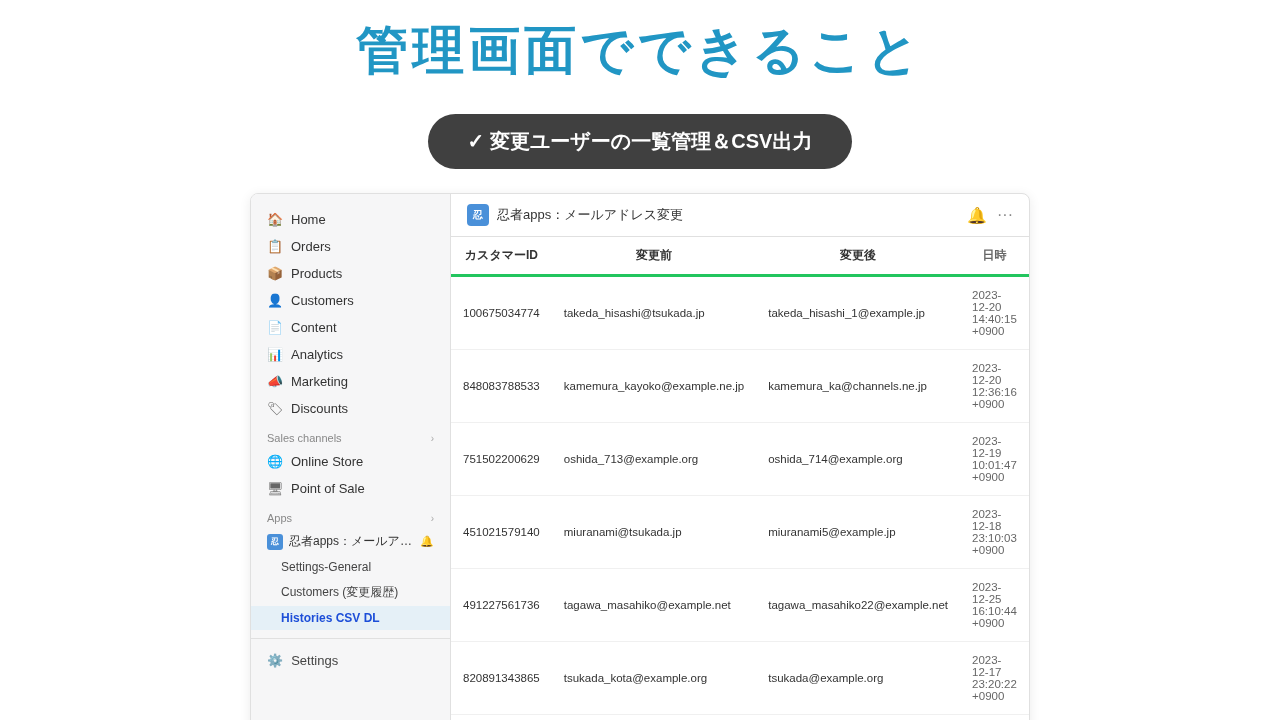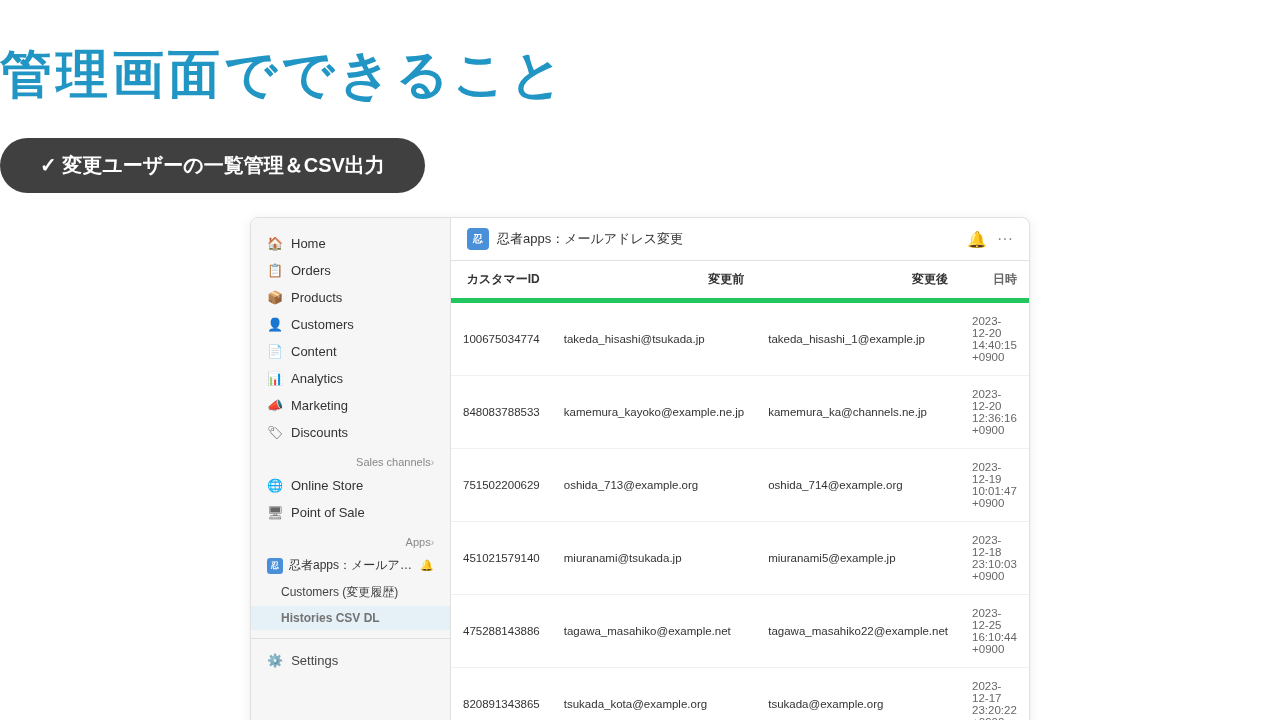--- a/index.html
+++ b/index.html
@@ -8,22 +8,22 @@
       background: #fff;
       width: 1280px;
       height: 720px;
       overflow: hidden;
     }
 
     
     .top-section {
       display: flex;
       flex-direction: column;
-      align-items: flex-start;
-      padding-top: 40px;
+      align-items: center;
+      padding-top: 16px;
       padding-bottom: 24px;
     }
     .main-title {
       font-size: 52px;
       font-weight: 700;
       color: #2196C4;
       letter-spacing: 4px;
       margin-bottom: 28px;
     }
     .badge-button {
@@ -80,35 +80,35 @@
       color: #666;
       width: 16px;
       text-align: center;
     }
     .sidebar-section-label {
       font-size: 11px;
       color: #888;
       padding: 10px 16px 4px;
       display: flex;
       align-items: center;
-      justify-content: flex-end;
+      justify-content: space-between;
     }
     .sidebar-section-label .arrow {
       font-size: 10px;
       color: #aaa;
     }
     .sidebar-sub-item {
       padding: 5px 16px 5px 30px;
       font-size: 12px;
       color: #444;
       cursor: pointer;
     }
     .sidebar-sub-item.active {
       background: #e5f0f7;
-      color: #737373;
+      color: #1d4ed8;
       font-weight: 600;
     }
     .sidebar-app-item {
       display: flex;
       align-items: center;
       gap: 6px;
       padding: 5px 16px 5px 16px;
       font-size: 12px;
       color: #333;
       cursor: pointer;
@@ -170,25 +170,25 @@
     table {
       width: 100%;
       border-collapse: collapse;
       font-size: 12px;
     }
     thead tr {
       background: #fff;
     }
     thead th {
       padding: 10px 12px;
-      text-align: right;
+      text-align: center;
       font-weight: 600;
       color: #333;
       font-size: 12px;
-      border-bottom: 5px solid #22c55e;
+      border-bottom: 3px solid #22c55e;
     }
     tbody tr {
       border-bottom: 1px solid #f0f0f0;
     }
     tbody tr:last-child { border-bottom: none; }
     tbody td {
       padding: 12px 12px;
       color: #333;
       font-size: 11.5px;
     }
@@ -257,20 +257,23 @@
       </div>
 
       <div class="sidebar-section-label">
         <span>Apps</span>
         <span class="arrow">›</span>
       </div>
       <div class="sidebar-app-item">
         <span class="app-icon-box">忍</span>
         <span style="flex:1;overflow:hidden;text-overflow:ellipsis;white-space:nowrap;">忍者apps：メールアド...</span>
         <span style="font-size:11px;color:#aaa;">🔔</span>
+      </div>
+      <div class="sidebar-sub-item">
+        <span>Settings-General</span>
       </div>
       <div class="sidebar-sub-item">
         <span>Customers (変更履歴)</span>
       </div>
       <div class="sidebar-sub-item active">
         <span>Histories CSV DL</span>
       </div>
 
       <div class="sidebar-divider"></div>
 
@@ -320,21 +323,21 @@
       <td class="col-after">oshida_714@example.org</td>
       <td class="col-date">2023-12-19 10:01:47 +0900</td>
     </tr>
               <tr>
       <td class="col-id">451021579140</td>
       <td class="col-before">miuranami@tsukada.jp</td>
       <td class="col-after">miuranami5@example.jp</td>
       <td class="col-date">2023-12-18 23:10:03 +0900</td>
     </tr>
               <tr>
-      <td class="col-id">475288143886</td>
+      <td class="col-id">491227561736</td>
       <td class="col-before">tagawa_masahiko@example.net</td>
       <td class="col-after">tagawa_masahiko22@example.net</td>
       <td class="col-date">2023-12-25 16:10:44 +0900</td>
     </tr>
               <tr>
       <td class="col-id">820891343865</td>
       <td class="col-before">tsukada_kota@example.org</td>
       <td class="col-after">tsukada@example.org</td>
       <td class="col-date">2023-12-17 23:20:22 +0900</td>
     </tr>

